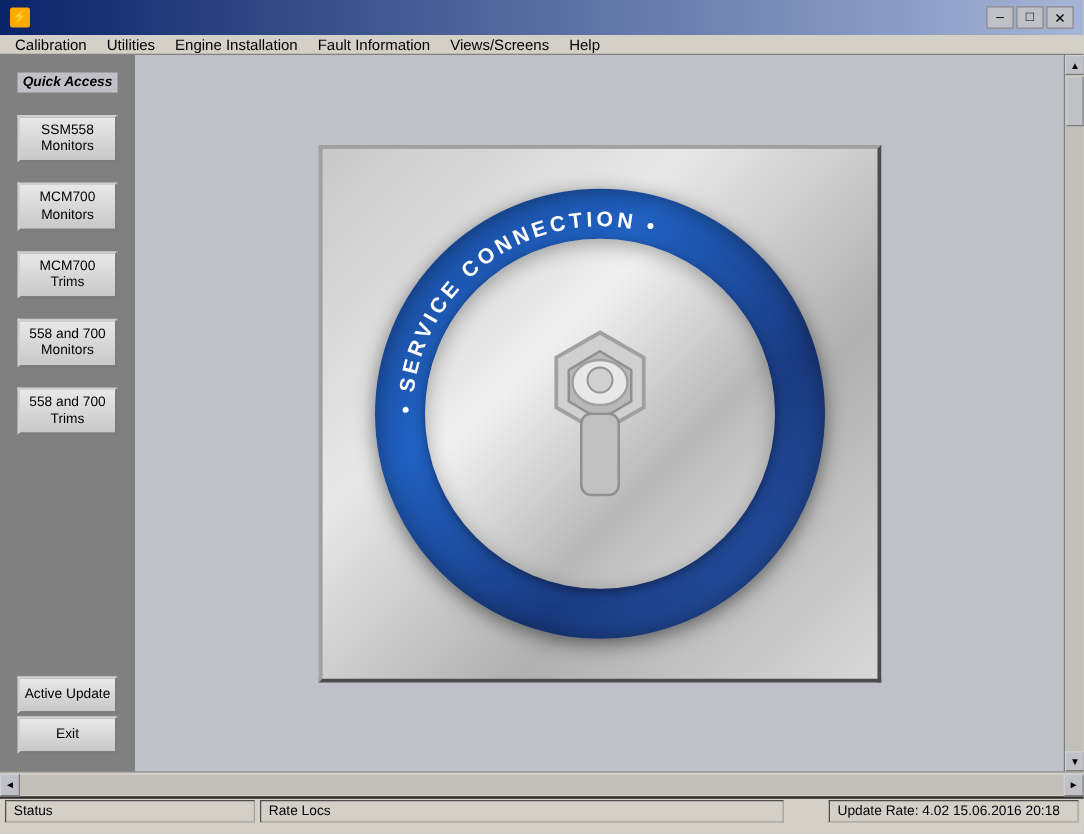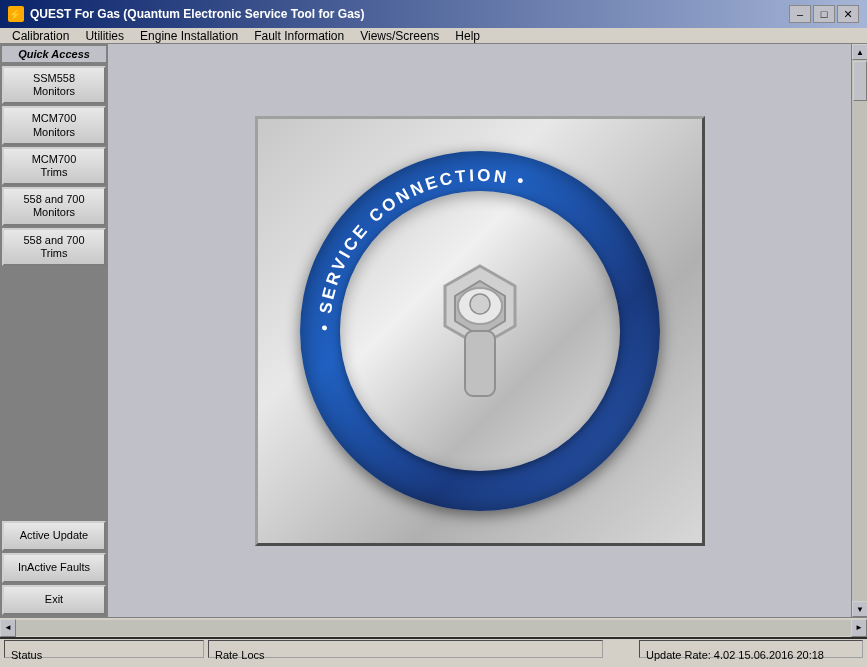--- a/index.html
+++ b/index.html
@@ -43,22 +43,22 @@
       height: calc(667px - 28px - 24px - 22px - 20px);
       background: #c0c0c8;
     }
 
     
     .sidebar {
       width: 108px;
       background: #808080;
       display: flex;
       flex-direction: column;
-      padding: 2px;
-      gap: 2px;
+      padding: 14px;
+      gap: 16px;
       overflow-y: auto;
     }
     .sidebar-label {
       background: #c0c0c8;
       color: #000;
       font-size: 11px;
       font-weight: bold;
       padding: 2px 4px;
       font-style: italic;
       text-align: center;
@@ -157,34 +157,34 @@
       display: flex;
       align-items: center;
       padding: 0 4px;
       gap: 4px;
     }
     .status-panel {
       border: 1px inset #a0a0a0;
       background: #d4d0c8;
       height: 18px;
       display: flex;
+      align-items: center;
       padding: 8px 6px;
       font-size: 11px;
     }
     .status-left { width: 200px; }
     .status-mid { flex: 1; }
-    .status-right { width: 224px; margin-left: 32px; }
+    .status-right { width: 200px; margin-left: 32px; }
   </style>
 </head>
 <body>
 
 <div class="title-bar">
   <div class="title-bar-left">
     <div class="title-icon">⚡</div>
-    <span class="title-text">QUEST For Gas (Quantum Electronic Service Tool for Gas)</span>
   </div>
   <div class="title-buttons">
     <div class="title-btn">–</div>
     <div class="title-btn">□</div>
     <div class="title-btn">✕</div>
   </div>
 </div>
 
 <div class="menu-bar">
   <div class="menu-item">Calibration</div>
@@ -203,21 +203,20 @@
     <div class="sidebar-btn">SSM558<br>Monitors</div>
     <div class="sidebar-btn">MCM700<br>Monitors</div>
     <div class="sidebar-btn">MCM700<br>Trims</div>
     <div class="sidebar-btn">558 and 700<br>Monitors</div>
     <div class="sidebar-btn">558 and 700<br>Trims</div>
 
     <div class="sidebar-spacer"></div>
 
     <div class="sidebar-bottom">
       <div class="sidebar-btn">Active Update</div>
-      <div class="sidebar-btn">InActive Faults</div>
       <div class="sidebar-btn">Exit</div>
     </div>
   </div>
 
   <div class="content-area">
     <div class="logo-container">
       <div class="logo-circle-outer">
 
         <svg width="360" height="360" style="position:absolute;top:0;left:0;">
           <defs>

